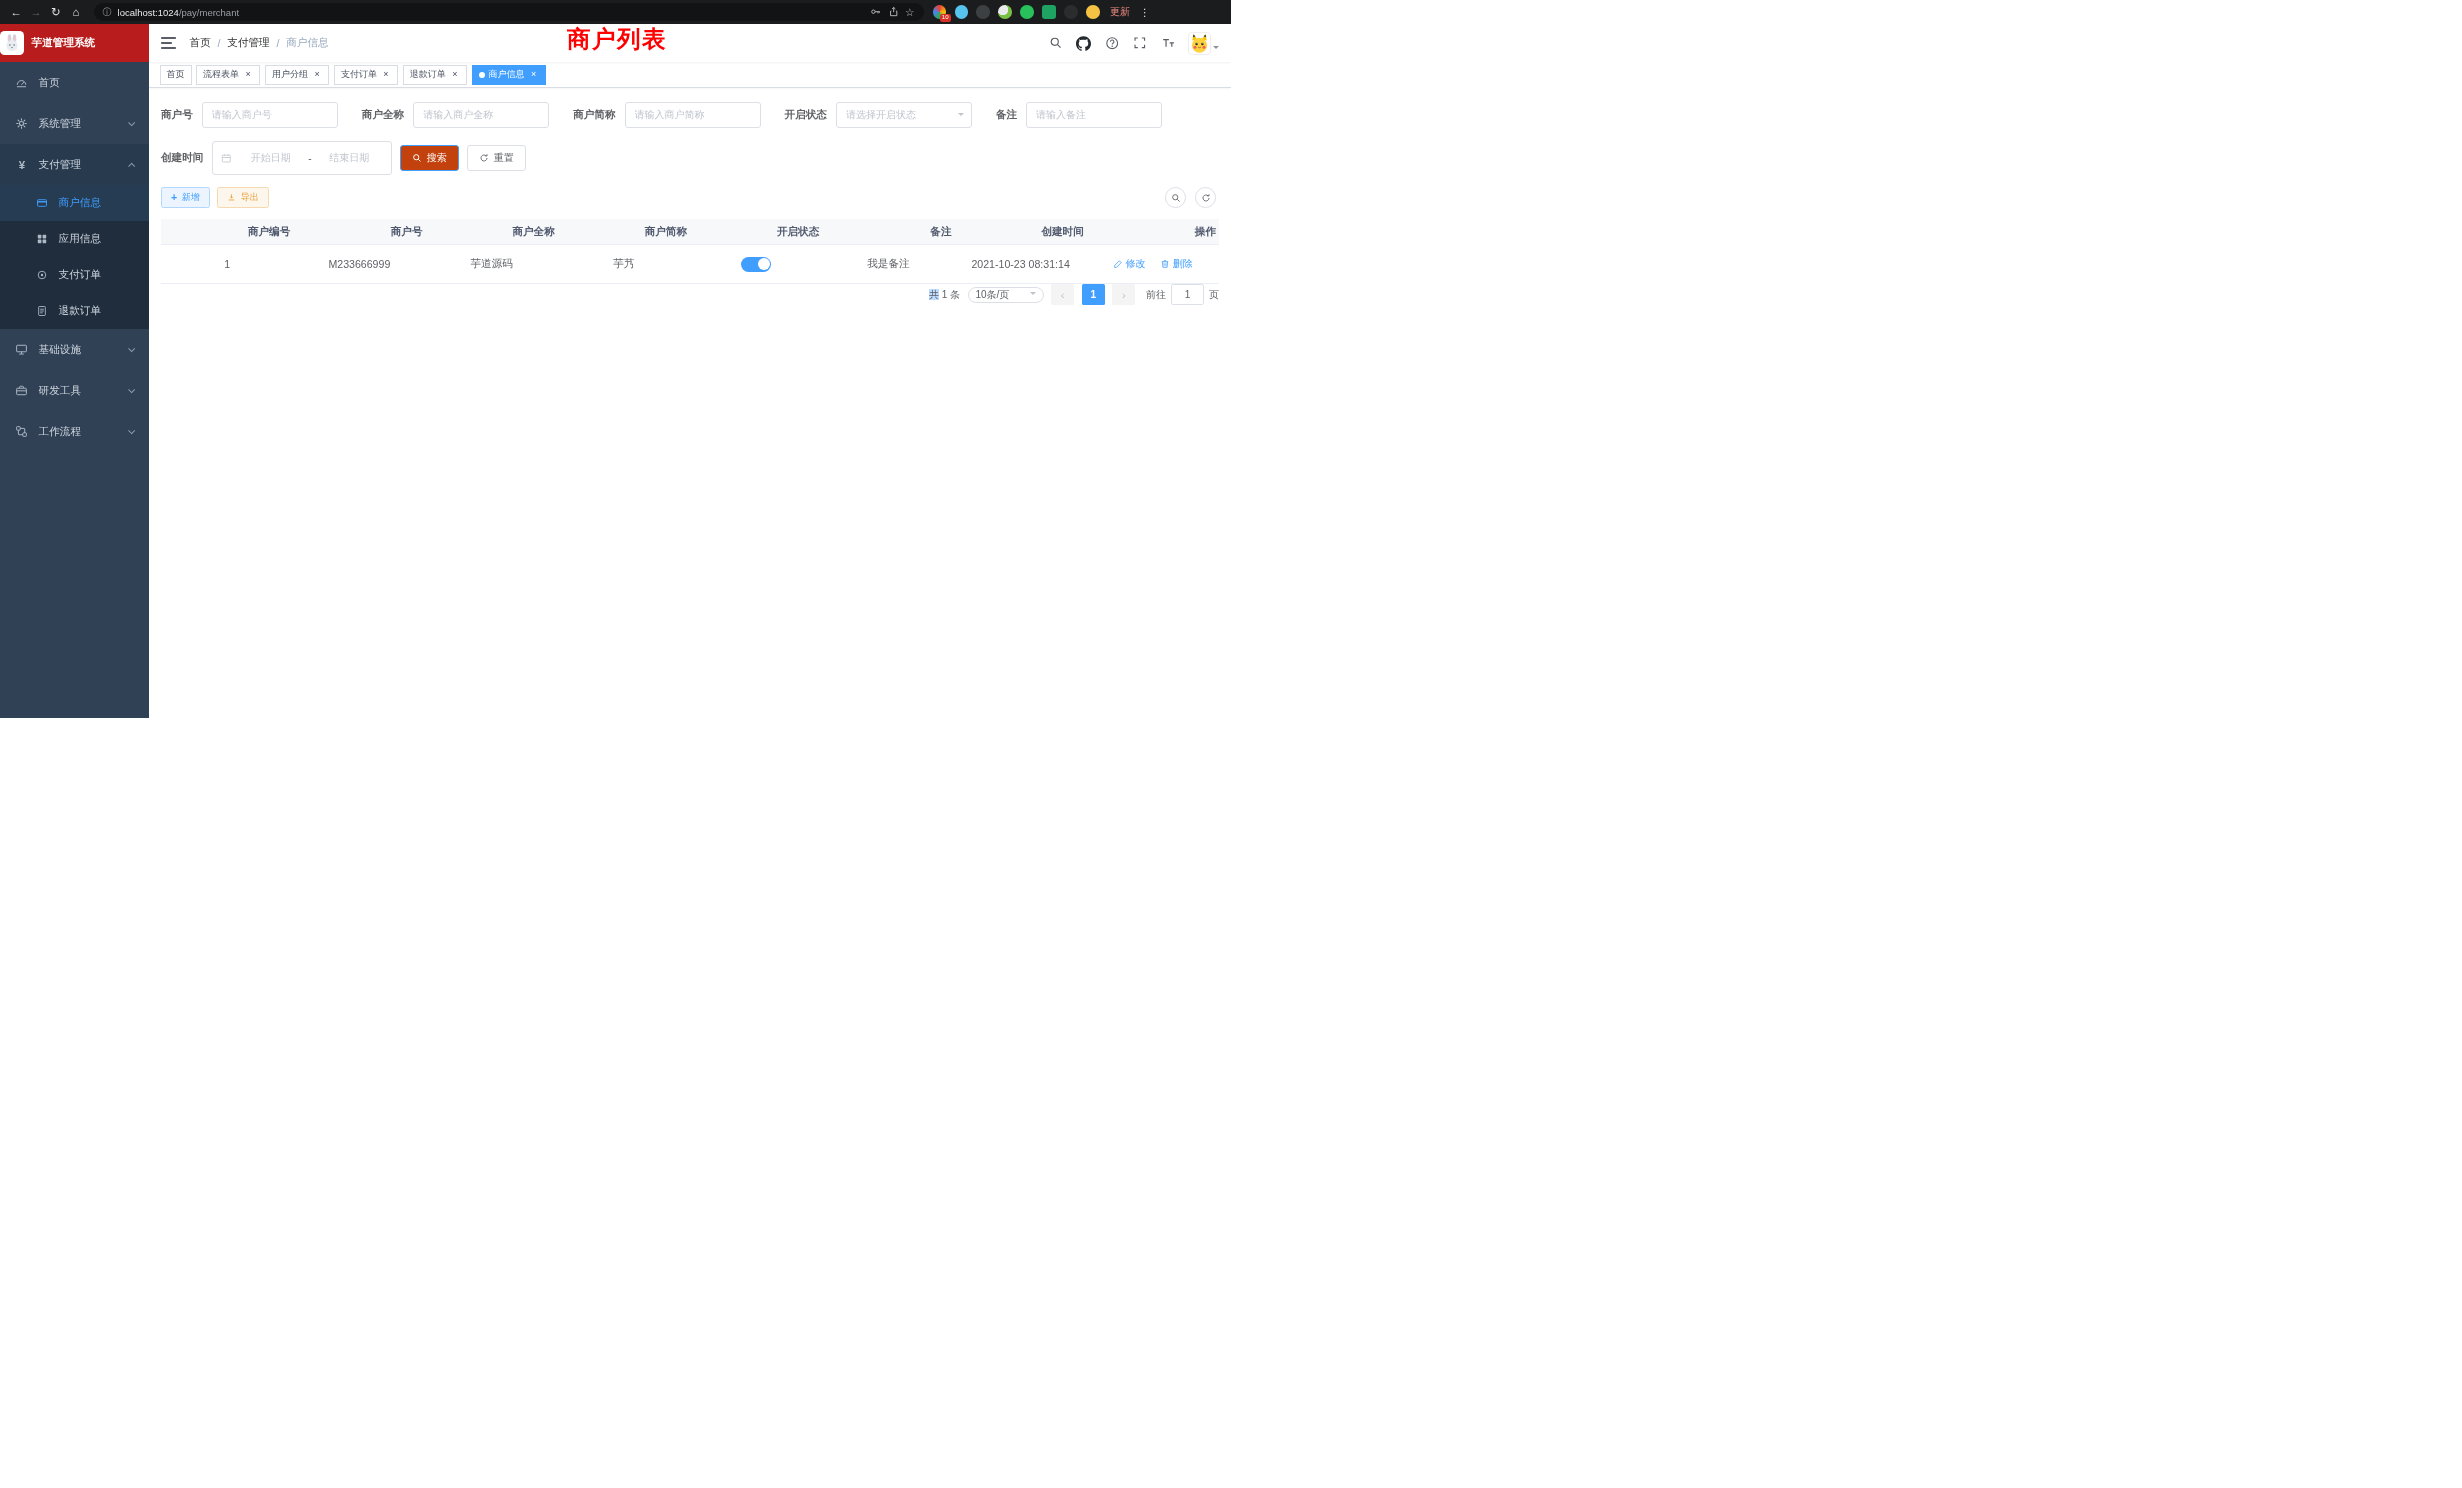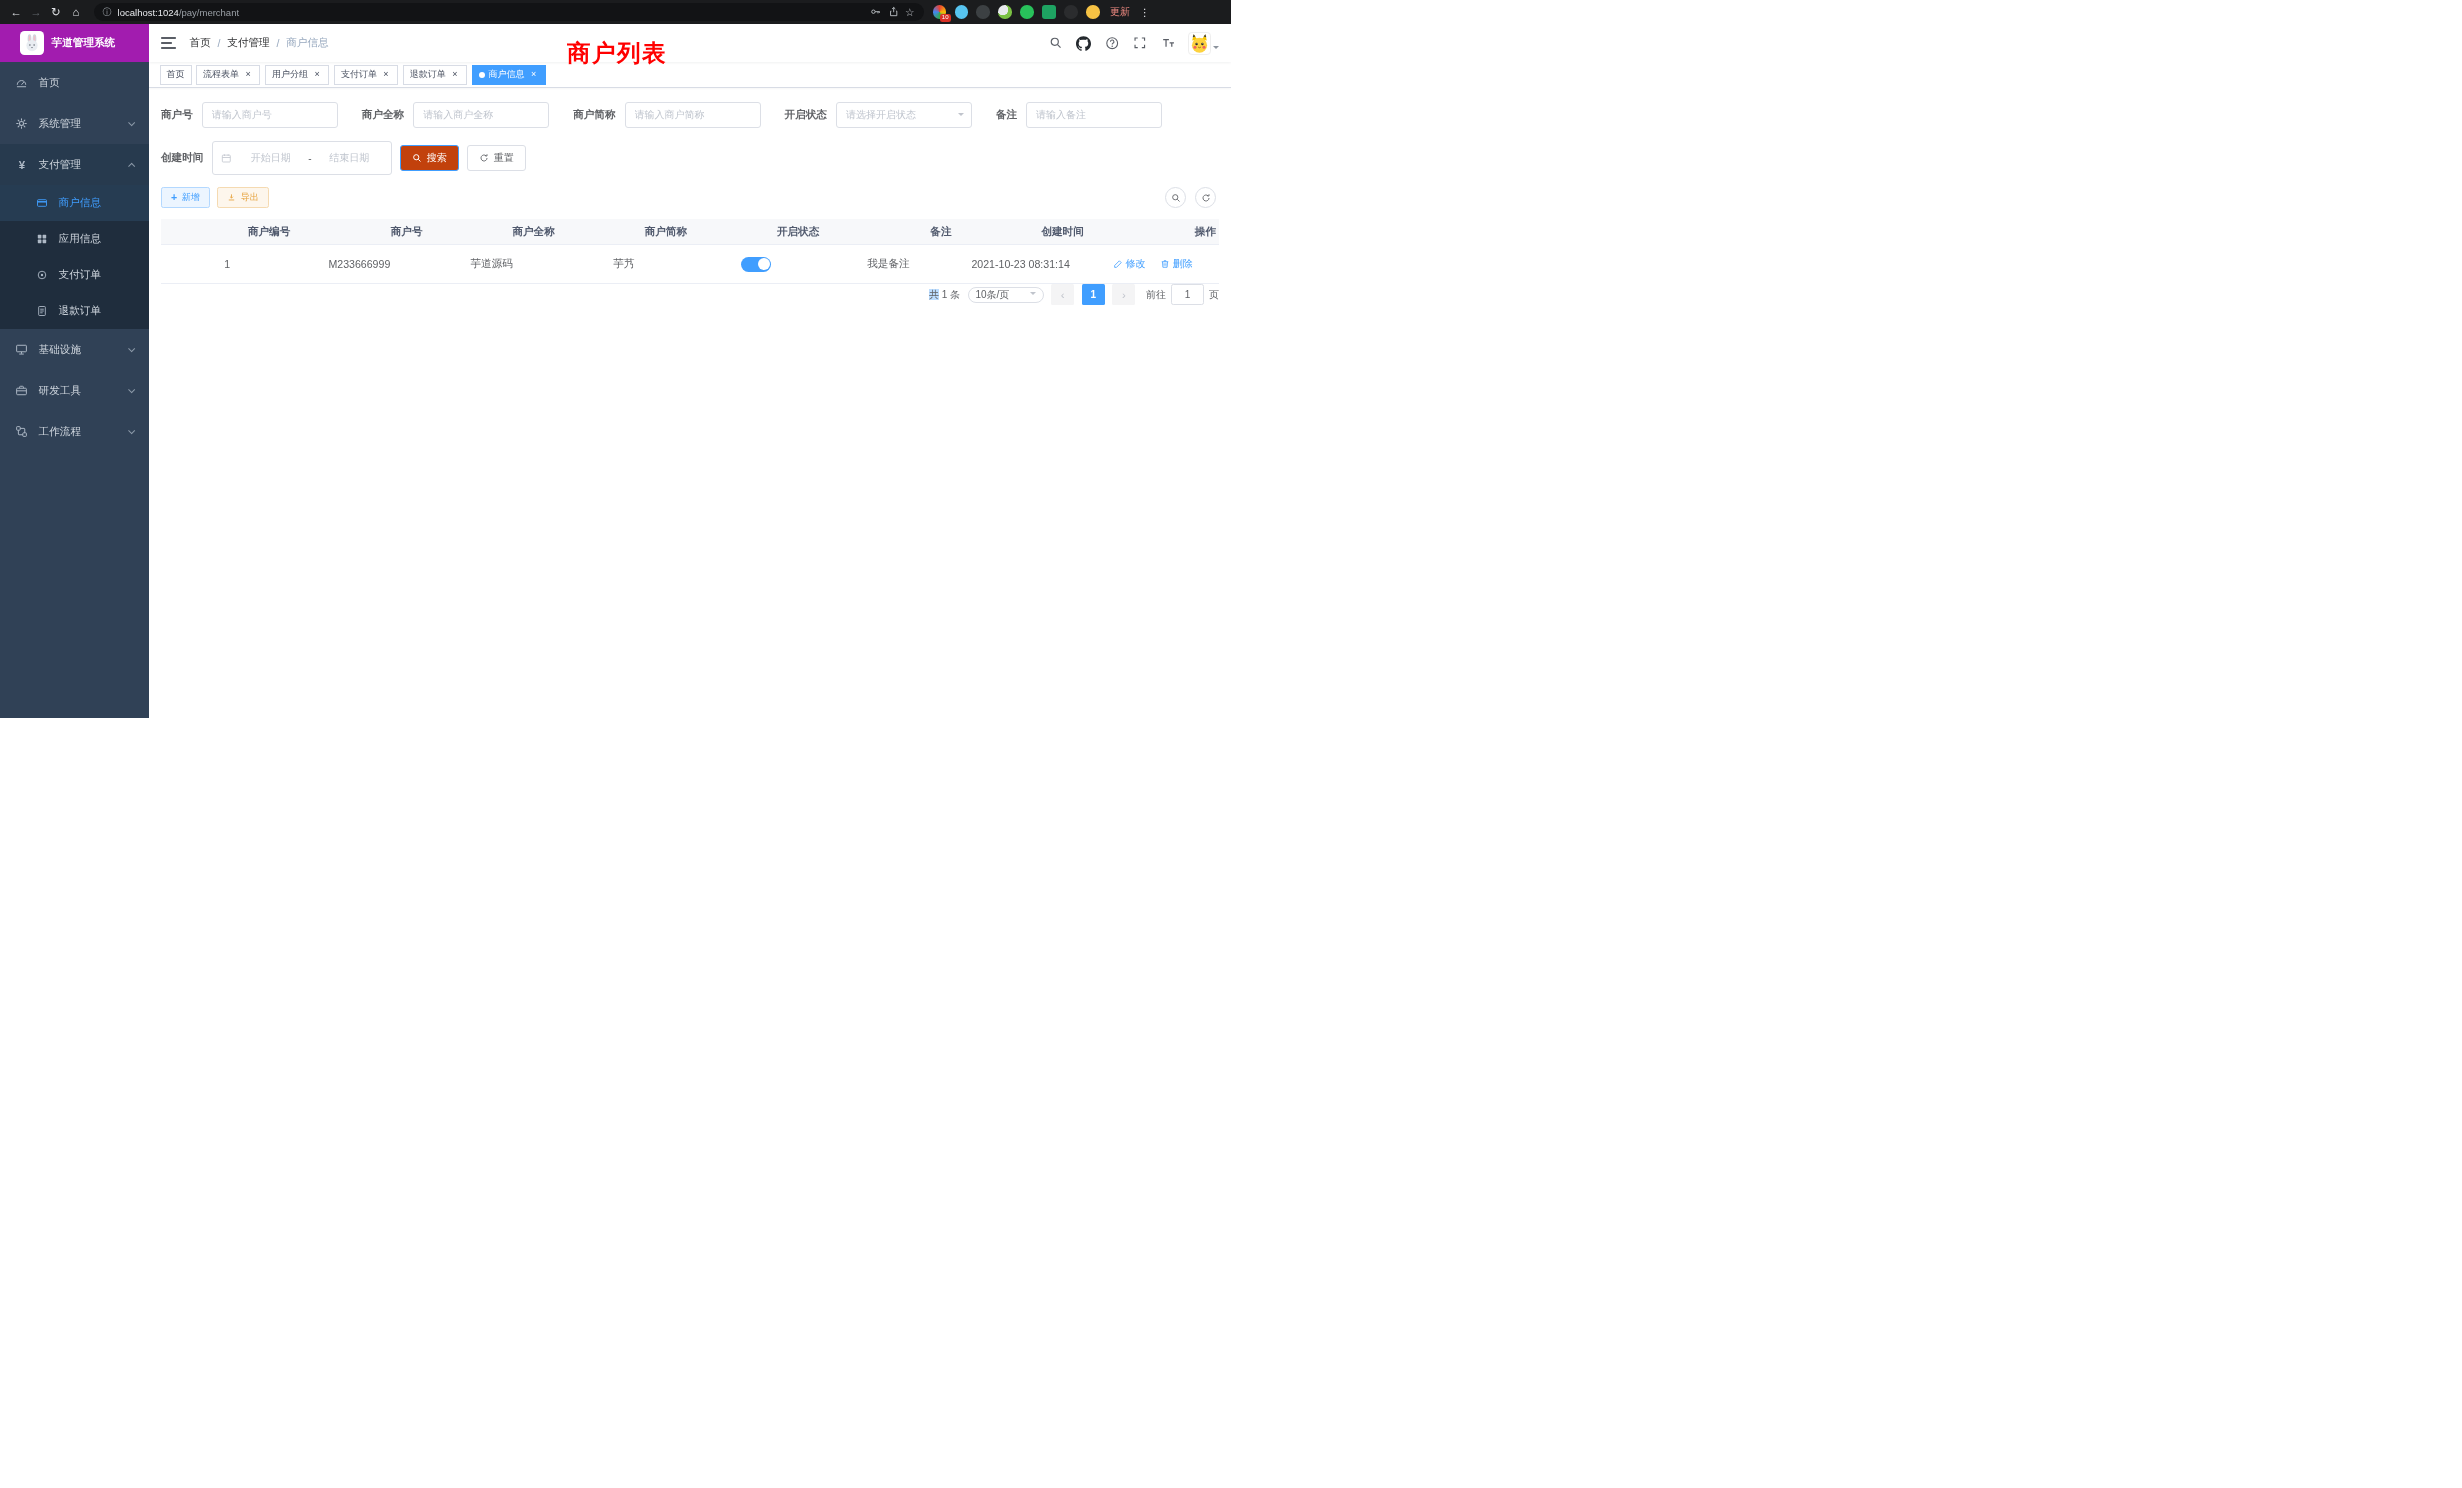--- a/index.html
+++ b/index.html
@@ -18,21 +18,21 @@
   .uicon{display:flex;align-items:center;color:#bdc1c6}
   .ext{display:flex;align-items:center;gap:8.3px;margin-left:1.5px}
   .ei{width:13.6px;height:13.6px;border-radius:50%;position:relative;flex:0 0 auto;cursor:pointer}
   .ei.sq{border-radius:3px}
   .badge{position:absolute;right:-4.5px;bottom:-3px;background:#d93025;color:#fff;font-size:6px;line-height:7.6px;padding:0 2.3px;border-radius:2.3px}
   .update{color:#f28b82;font-size:10px;margin:0 7.6px 0 10.6px;white-space:nowrap;cursor:pointer}
   .more{color:#dfe1e5;font-size:10.6px;width:13.6px;text-align:center;cursor:pointer}
 
   
   .sidebar{position:absolute;left:0;top:24px;width:149px;bottom:26px;background:#304156;overflow:hidden;z-index:20}
-  .logo{height:38px;display:flex;align-items:center;gap:7.6px;padding-left:20px;background:#a21caf}
+  .logo{height:38px;display:flex;align-items:center;gap:7.6px;padding-left:0;background:#b91c1c}
   .logo-box{width:24px;height:24px;background:#fff;border-radius:4.5px;display:flex;align-items:center;justify-content:center;flex:0 0 auto}
   .logo-title{color:#fff;font-size:10.6px;font-weight:700;white-space:nowrap}
   .mi{height:41px;display:flex;align-items:center;gap:10px;padding:0 15px;color:#cfd6de;font-size:10.6px;position:relative;cursor:pointer;white-space:nowrap}
   .mi.open{background:#273a4e}
   .micon{width:13.6px;display:flex;justify-content:center;color:#aeb9c6;font-weight:700}
   .caret{position:absolute;right:14.4px;top:50%;width:5.3px;height:5.3px;border-right:1.2px solid #8b99a8;border-bottom:1.2px solid #8b99a8}
   .caret.down{transform:translateY(-70%) rotate(45deg)}
   .caret.up{transform:translateY(-30%) rotate(-135deg)}
   .sub{background:#1f2d3d}
   .smi{height:36px;display:flex;align-items:center;gap:10px;padding:0 15px 0 35px;color:#cfd6de;font-size:10.6px;cursor:pointer;white-space:nowrap}
@@ -41,21 +41,21 @@
   .smi.active .micon{color:#409EFF}
 
   
   .main{position:absolute;left:149px;top:24px;right:0;bottom:0;background:#fff}
   .navbar{height:38px;display:flex;align-items:center;padding:0 12px;box-shadow:0 0.8px 3px rgba(0,21,41,.08);position:relative;z-index:6;background:#fff}
   .hamb{width:15px;height:12px;display:flex;flex-direction:column;justify-content:space-between;cursor:pointer}
   .hamb i{display:block;height:1.8px;background:#5a5e66;border-radius:0.8px}
   .hamb i:nth-child(2){width:70%}
   .crumbs{margin-left:13.6px;display:flex;align-items:center;gap:6.8px;font-size:10.6px;color:#303133}
   .bc-sep,.bc-last{color:#97a8be}
-  .annotation{position:absolute;left:418px;top:14px;font-size:23.5px;line-height:30px;color:#ff0000;font-weight:600;letter-spacing:1.5px;pointer-events:none}
+  .annotation{position:absolute;left:418px;top:0;font-size:23.5px;line-height:30px;color:#ff0000;font-weight:600;letter-spacing:1.5px;pointer-events:none}
   .nav-right{margin-left:auto;display:flex;align-items:center;gap:11.4px}
   .nicon{width:16.7px;height:16.7px;display:flex;align-items:center;justify-content:center;color:#5a5e66;cursor:pointer}
   .nicon.gh{color:#24292e}
   .avatar-wrap{display:flex;align-items:flex-end;gap:2.3px;cursor:pointer}
   .avatar{width:23px;height:23px;border-radius:3.8px;overflow:hidden;background:#fff;border:0.8px solid #eee}
   .av-caret{width:0;height:0;border:3px solid transparent;border-top-color:#8c939d;margin-bottom:3px}
 
   
   .tags{height:26px;display:flex;align-items:center;gap:4.5px;padding:0 10.6px;border-bottom:0.8px solid #d8dce5;box-shadow:0 0.8px 2.3px rgba(0,0,0,.05);position:relative;z-index:5;background:#fff}
   .tag{height:20px;display:inline-flex;align-items:center;gap:3.8px;padding:0 6px;border:0.8px solid #d8dce5;background:#fff;color:#495060;font-size:9px;cursor:pointer;white-space:nowrap}

